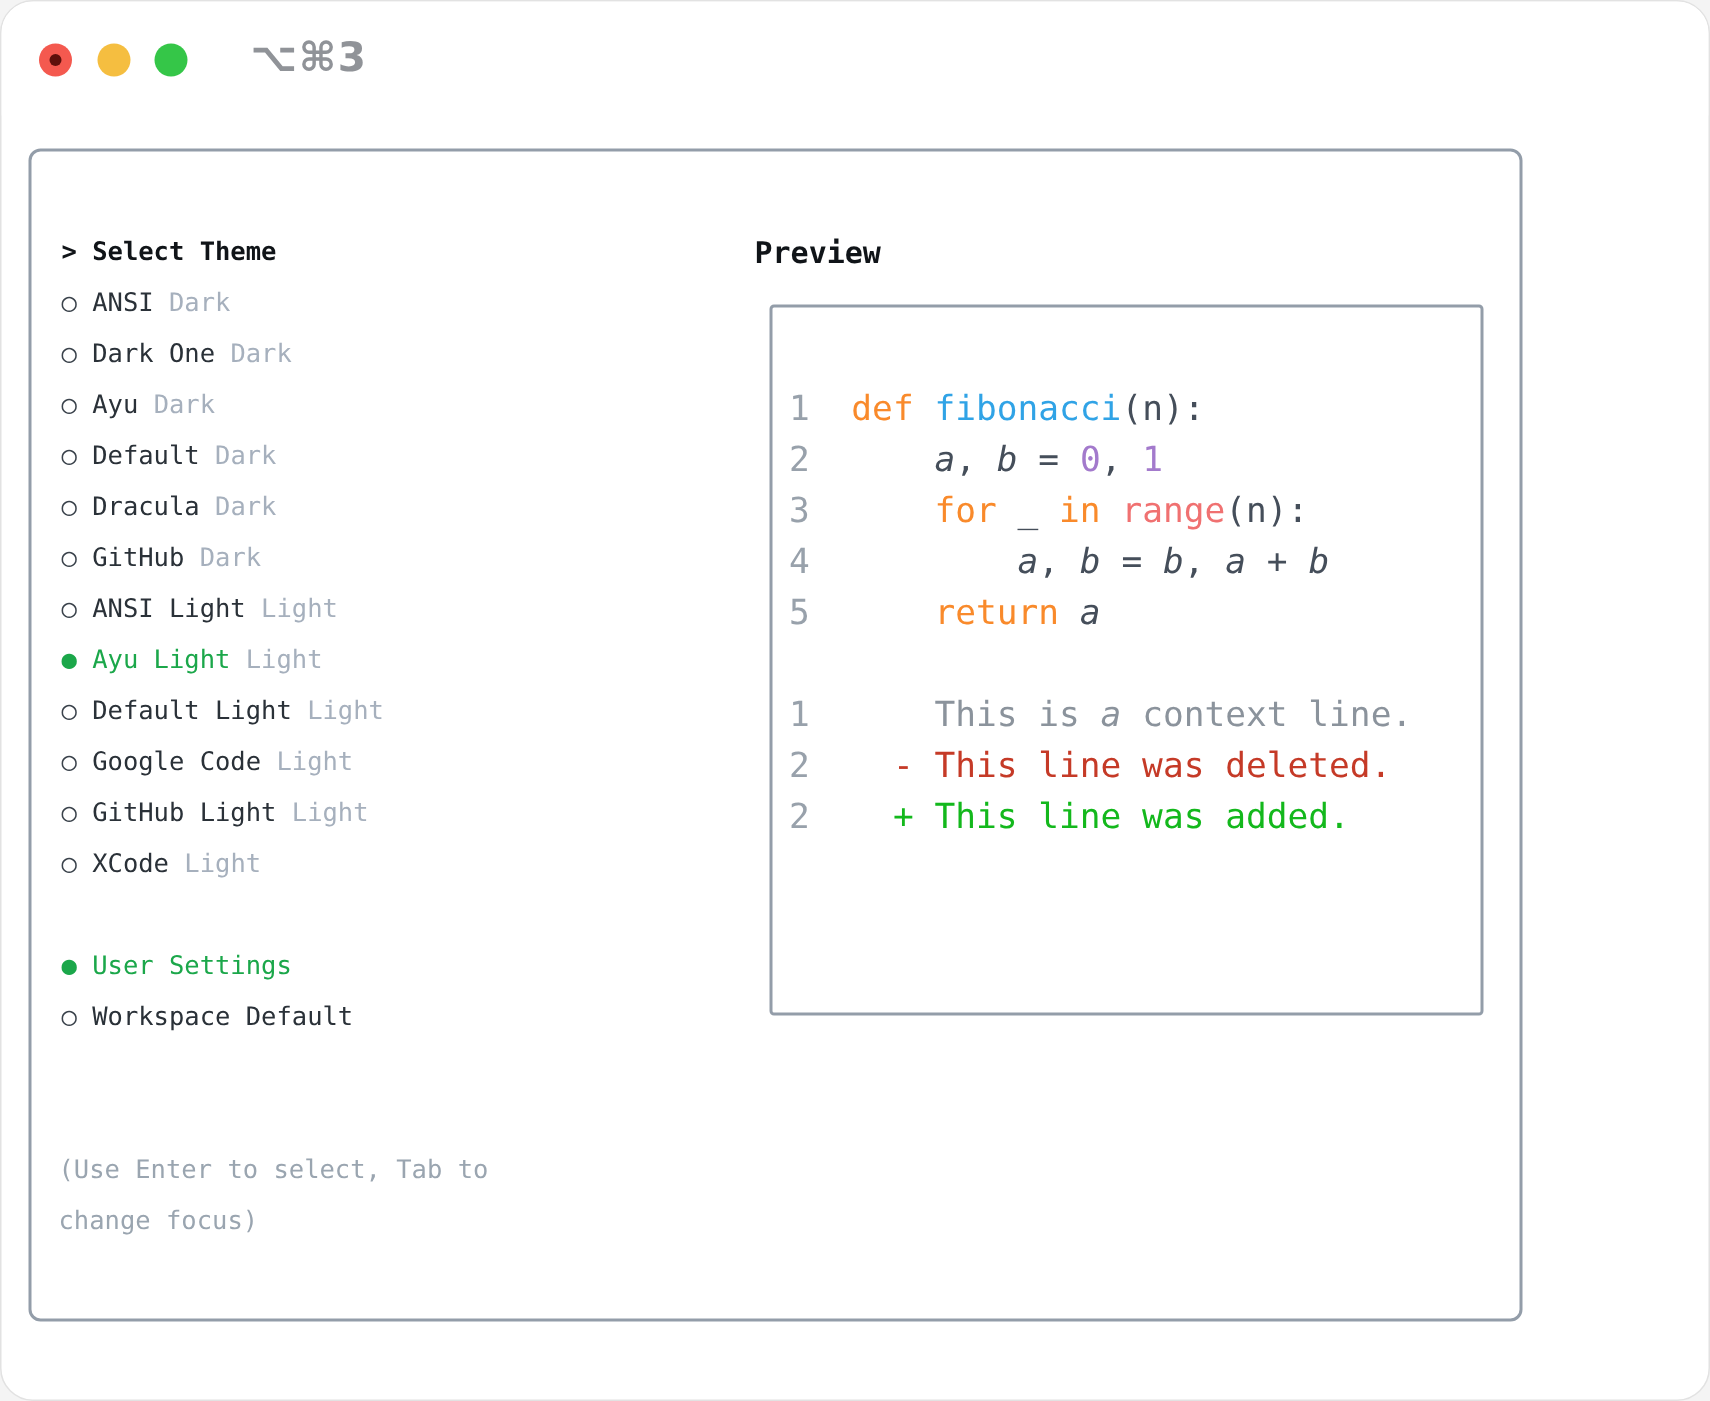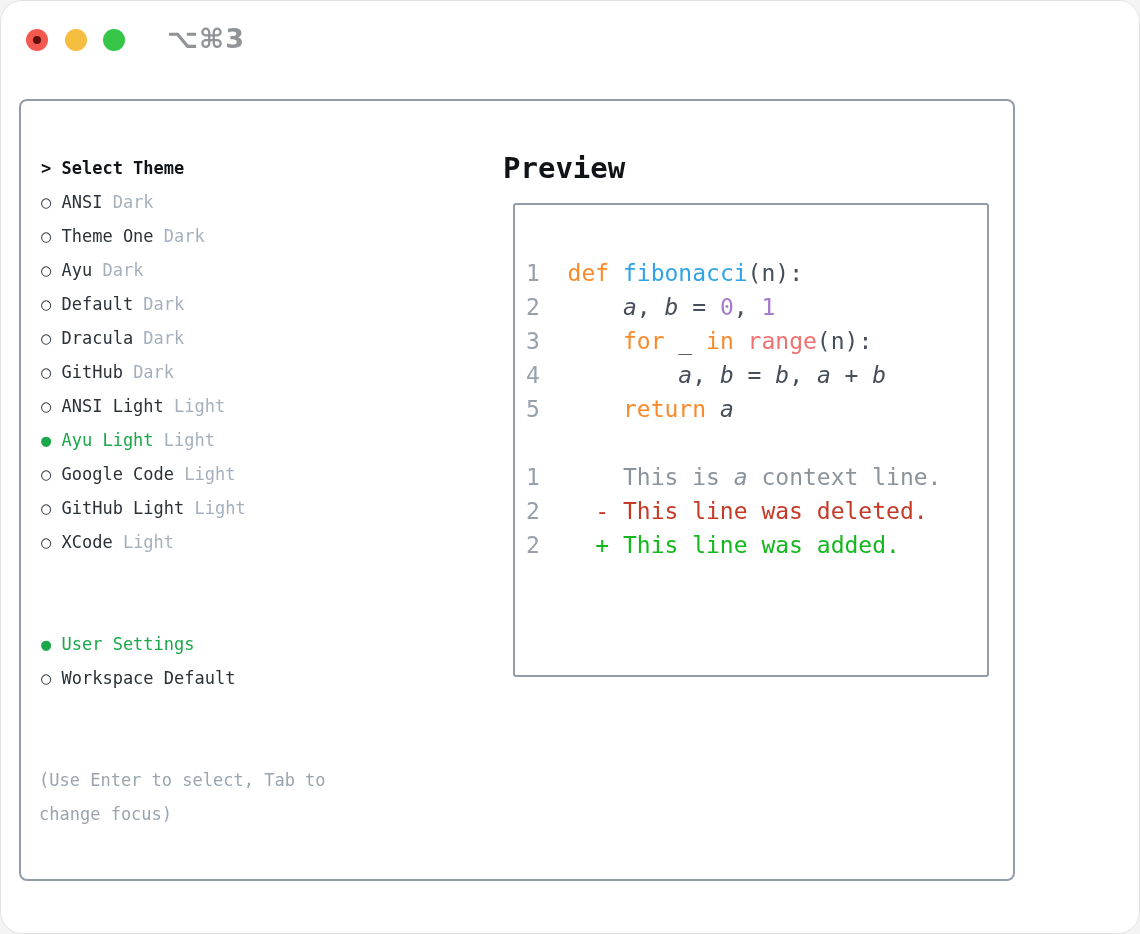--- a/index.html
+++ b/index.html
@@ -36,21 +36,21 @@
   .cursor,.mark{display:inline-block;width:1ch;margin-right:1ch;}
   .mark{color:#3A424B;}
   .nm{margin-right:1ch;}
   .vr{color:var(--variant-gray);}
   .selected .mark,.selected .nm{color:var(--accent-green);}
   .apply-block{position:absolute;left:20px;top:526px;}
   .apply-header{padding-left:2ch;color:var(--header-dark);}
   .hint-block{position:absolute;left:18px;top:662px;color:var(--hint-gray);}
   .hint-block .row{color:var(--hint-gray);}
   
-  .preview-title{position:absolute;left:482px;top:50px;line-height:34px;font-size:29px;
+  .preview-title{position:absolute;left:482px;top:50px;line-height:34px;font-size:20px;
     font-weight:bold;color:var(--header-dark);}
   .preview-box{position:absolute;left:492px;top:102px;width:476px;height:474px;
     border:2px solid var(--border-gray);border-radius:3px;background:#fff;overflow:hidden;}
   .code{padding:51px 0 0 11px;white-space:pre;font-size:23px;line-height:34px;}
   .cl{min-height:34px;}
   .tk-ln{color:var(--line-number-gray);}
   .tk-kw{color:var(--keyword-orange);}
   .tk-fn{color:var(--function-blue);}
   .tk-fr{color:var(--builtin-coral);}
   .tk-lit{color:var(--literal-purple);}
@@ -70,27 +70,28 @@
     <div class="tl tl-min"></div>
     <div class="tl tl-zoom"></div>
     <span class="shortcut">⌥⌘3</span>
   </div>
 
   <div class="panel">
     <div class="theme-block">
       <div class="row header-row"><span class="cursor">&gt;</span><span>Select Theme</span></div>
 
     <div class="row theme-option"><span class="mark">○</span><span class="nm">ANSI</span><span class="vr">Dark</span></div>
-        <div class="row theme-option"><span class="mark">○</span><span class="nm">Theme One</span><span class="vr">Dark</span></div>
+        <div class="row theme-option"><span class="mark">○</span><span class="nm">Dark One</span><span class="vr">Dark</span></div>
         <div class="row theme-option"><span class="mark">○</span><span class="nm">Ayu</span><span class="vr">Dark</span></div>
         <div class="row theme-option"><span class="mark">○</span><span class="nm">Default</span><span class="vr">Dark</span></div>
         <div class="row theme-option"><span class="mark">○</span><span class="nm">Dracula</span><span class="vr">Dark</span></div>
         <div class="row theme-option"><span class="mark">○</span><span class="nm">GitHub</span><span class="vr">Dark</span></div>
         <div class="row theme-option"><span class="mark">○</span><span class="nm">ANSI Light</span><span class="vr">Light</span></div>
         <div class="row theme-option selected"><span class="mark">●</span><span class="nm">Ayu Light</span><span class="vr">Light</span></div>
+        <div class="row theme-option"><span class="mark">○</span><span class="nm">Default Light</span><span class="vr">Light</span></div>
         <div class="row theme-option"><span class="mark">○</span><span class="nm">Google Code</span><span class="vr">Light</span></div>
         <div class="row theme-option"><span class="mark">○</span><span class="nm">GitHub Light</span><span class="vr">Light</span></div>
         <div class="row theme-option"><span class="mark">○</span><span class="nm">XCode</span><span class="vr">Light</span></div>
       </div>
 
     <div class="apply-block">
 
     <div class="row apply-option selected"><span class="mark">●</span><span class="nm">User Settings</span></div>
         <div class="row apply-option"><span class="mark">○</span><span class="nm">Workspace Default</span></div>
       </div>

